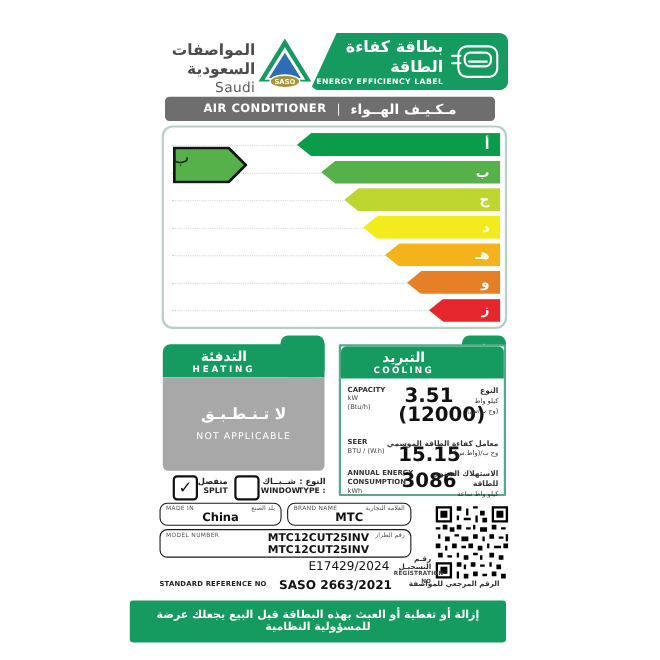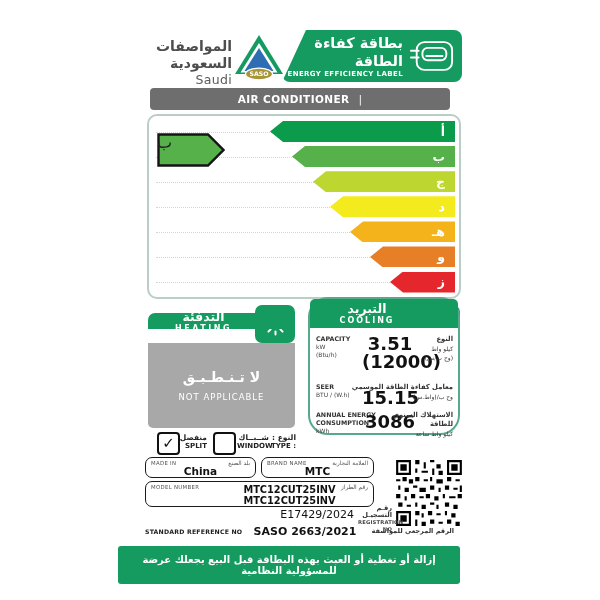--- a/index.html
+++ b/index.html
@@ -35,35 +35,35 @@
   .rline{position:absolute;left:7px;right:7px;top:50%;border-top:1px dotted #ccd6d2;}
   .rarrow{position:absolute;right:4px;top:2px;height:21px;
           clip-path:polygon(0 50%,13px 0,100% 0,100% 100%,13px 100%);}
   .rgrade{position:absolute;right:10px;top:50%;transform:translateY(-54%);
           color:#fff;font-size:12.5px;font-weight:bold;}
   #indicator{left:8px;top:17px;width:68px;height:34px;}
 
   
   .tab{background:var(--green);border-radius:7px;display:flex;align-items:center;justify-content:center;}
   #heatTab{left:255px;top:305px;width:40px;height:38px;}
-  #heatHead{left:148px;top:313px;width:147px;height:16px;background:var(--green);
+  #heatHead{left:148px;top:313px;width:147px;height:30px;background:var(--green);
             border-radius:7px 0 0 0;display:flex;flex-direction:column;align-items:center;
             justify-content:center;padding-right:36px;box-sizing:border-box;color:#fff;}
   #heatHead .ar{font-size:12.5px;font-weight:bold;line-height:14px;}
   #heatHead .en{font-size:8px;font-weight:bold;letter-spacing:2.5px;}
   #heatBody{left:148px;top:343px;width:147px;height:85px;background:#a8a8a8;
             border-radius:0 0 5px 5px;display:flex;flex-direction:column;align-items:center;
             justify-content:center;gap:7px;color:#fff;text-align:center;}
   #heatBody .ar{font-size:14px;font-weight:bold;}
   #heatBody .en{font-size:8.5px;letter-spacing:1px;}
 
   
   #coolTab{left:420px;top:305px;width:40px;height:38px;}
-  #coolBox{left:308px;top:297px;width:152px;height:138px;background:#fff;
-           border:2px solid #57a98c;border-radius:20px;box-sizing:border-box;}
+  #coolBox{left:308px;top:313px;width:152px;height:138px;background:#fff;
+           border:2px solid #57a98c;border-radius:1px;box-sizing:border-box;}
   #coolHead{position:absolute;left:0;top:0;width:100%;height:29px;background:var(--green);
             border-radius:5px 5px 0 0;display:flex;flex-direction:column;align-items:center;
             justify-content:center;padding-right:34px;box-sizing:border-box;color:#fff;}
   #coolHead .ar{font-size:12.5px;font-weight:bold;line-height:14px;}
   #coolHead .en{font-size:8px;font-weight:bold;letter-spacing:2px;}
   .crow{position:absolute;left:0;width:100%;}
   .crow .enb{position:absolute;left:6px;top:0;font-size:6.3px;font-weight:bold;color:#333;line-height:8px;}
   .crow .enb .u{font-weight:normal;font-size:6px;color:#444;}
   .crow .val{position:absolute;left:52px;width:56px;text-align:center;font-size:18px;
              font-weight:bold;color:#111;line-height:18px;}
@@ -128,20 +128,21 @@
       <rect x="13" y="8.5" width="25" height="13" rx="5.5"></rect>
       <line x1="17" y1="17" x2="34" y2="17"></line>
       <line x1="1" y1="11.5" x2="9" y2="11.5"></line>
       <line x1="1" y1="18.5" x2="9" y2="18.5"></line>
     </svg>
   </div>
 
   <div class="abs" id="prodbar">
     <span class="en">AIR CONDITIONER</span>
     <span class="sep">|</span>
+    <span class="ar" dir="rtl">مـكـيـف الهــواء</span>
   </div>
 
   <div class="abs" id="ratingbox">
     <div id="scale">
         <div class="rrow">
           <div class="rline"></div>
           <div class="rarrow" style="width:185px;background:#0A9B4B">
             <span class="rgrade">أ</span>
           </div>
         </div>

